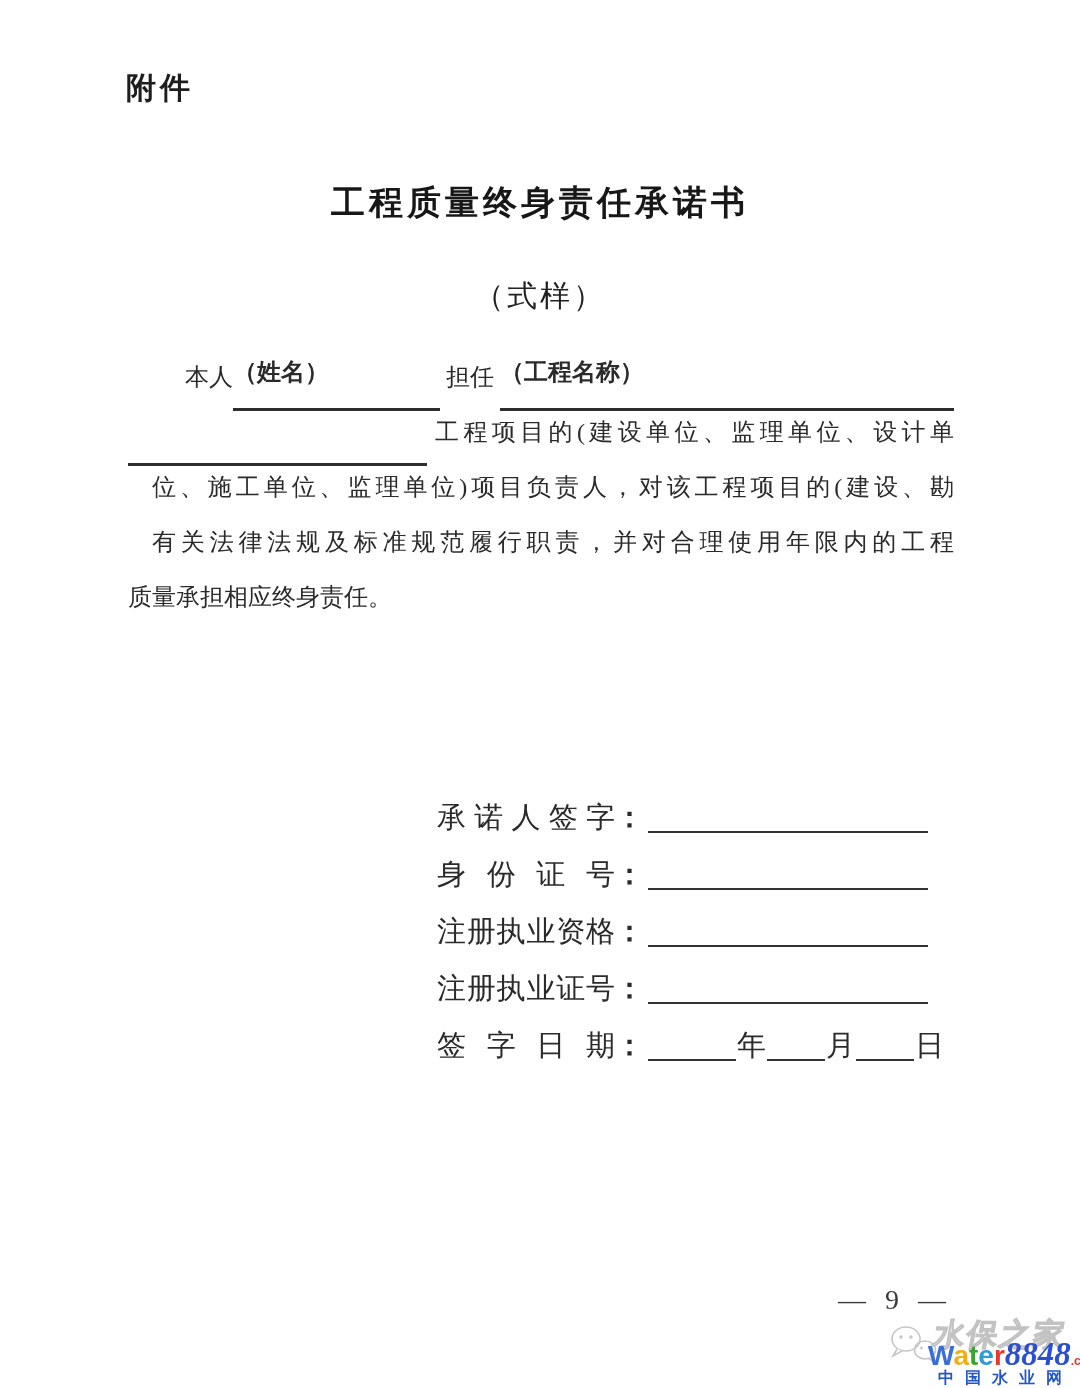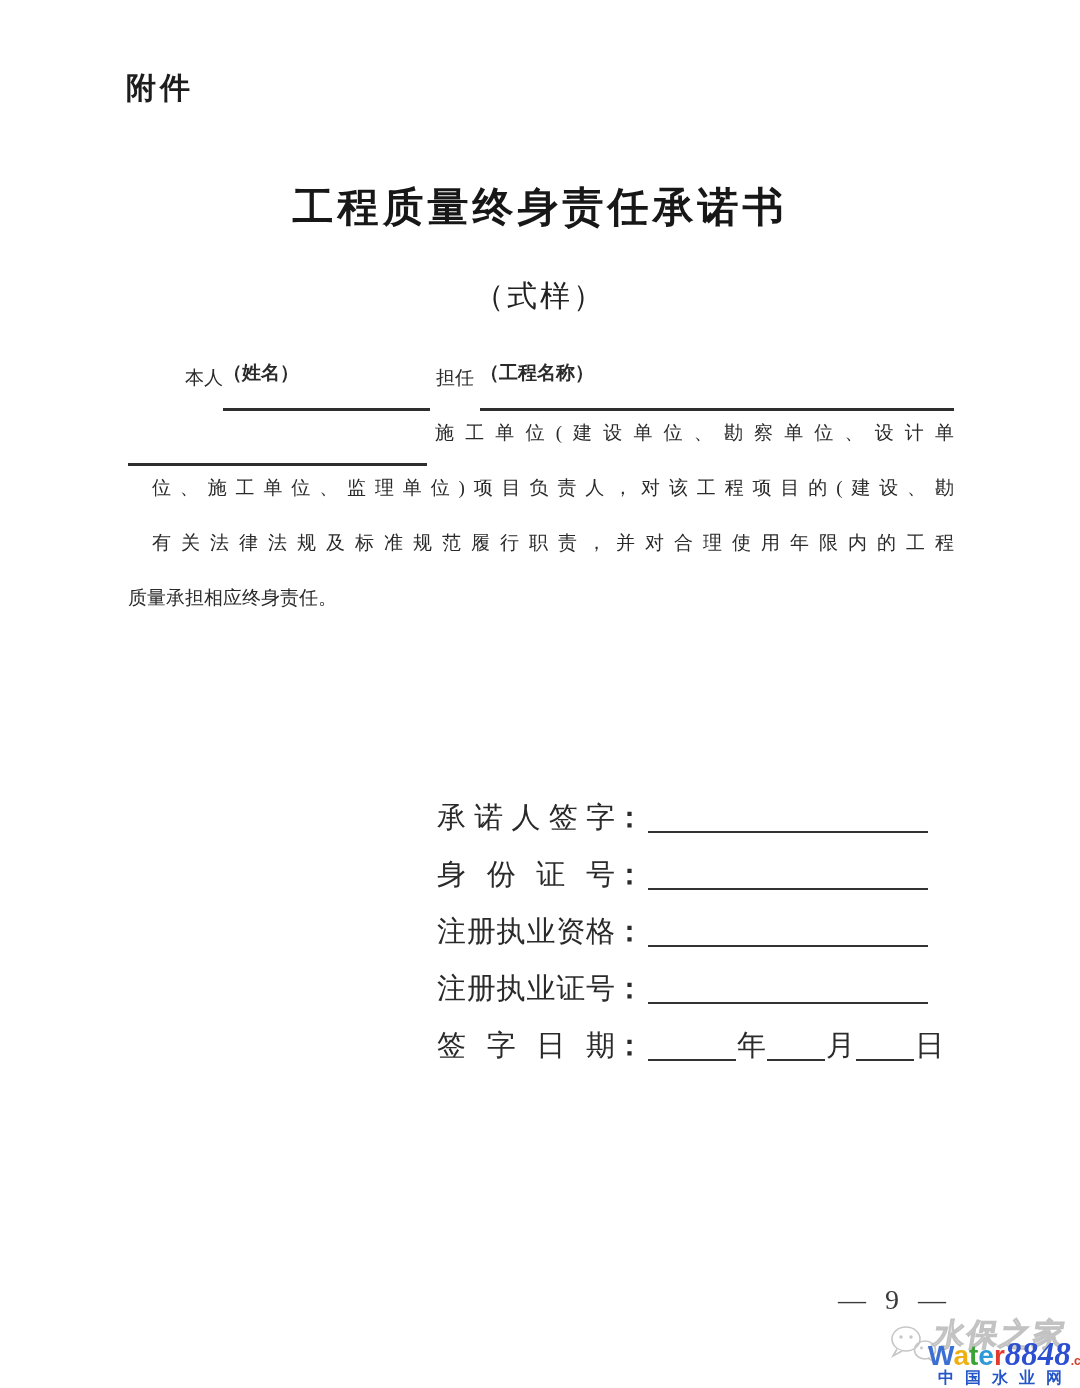--- a/index.html
+++ b/index.html
@@ -13,33 +13,33 @@
   }
   .attachment{
     position:absolute;left:126px;top:68px;
     font-family:"Liberation Sans", sans-serif;
     font-weight:bold;font-size:30px;color:#1d1d1d;
     letter-spacing:4px;
   }
   .doc-title{
     position:absolute;left:0;top:180px;width:1080px;
     text-align:center;
-    font-weight:bold;font-size:41px;color:#171717;
+    font-weight:bold;font-size:34px;color:#171717;
     letter-spacing:4px;
   }
   .doc-subtitle{
     position:absolute;left:0;top:252px;width:1080px;
     text-align:center;
     font-size:30px;color:#222;
     letter-spacing:3px;
     margin-top:24px;
   }
   .body-para{
     position:absolute;left:128px;top:350px;width:826px;
-    font-size:19px;line-height:55px;color:#2a2a2a;
+    font-size:24px;line-height:55px;color:#2a2a2a;
   }
   .b-line{height:55px;display:flex;align-items:baseline;}
   .b-text{white-space:nowrap;}
   .blank{
     position:relative;top:6px;
     border-bottom:3px solid #2e2e2e;
     text-align:center;
     font-weight:bold;
     align-self:stretch;
     display:flex;align-items:flex-end;
@@ -124,21 +124,21 @@
         <span>（姓名）</span>
       </span>
     <span class="gap"></span>
     <span class="b-text">担任</span>
     <span class="blank blank2">
         <span>（工程名称）</span>
       </span>
   </div>
   <div class="b-line">
     <span class="blank blank3"></span>
-    <span class="jfill">施工单位(建设单位、勘察单位、设计单</span>
+    <span class="jfill">工程项目的(建设单位、监理单位、设计单</span>
   </div>
   <div class="jline">位、施工单位、监理单位)项目负责人，对该工程项目的(建设、勘</div>
   <div class="jline">有关法律法规及标准规范履行职责，并对合理使用年限内的工程</div>
   <div class="lastline">质量承担相应终身责任。</div>
 </div>
 
 <div class="sig-block">
   <div class="sig-row">
     <span class="sig-label">
         <span>承</span>

